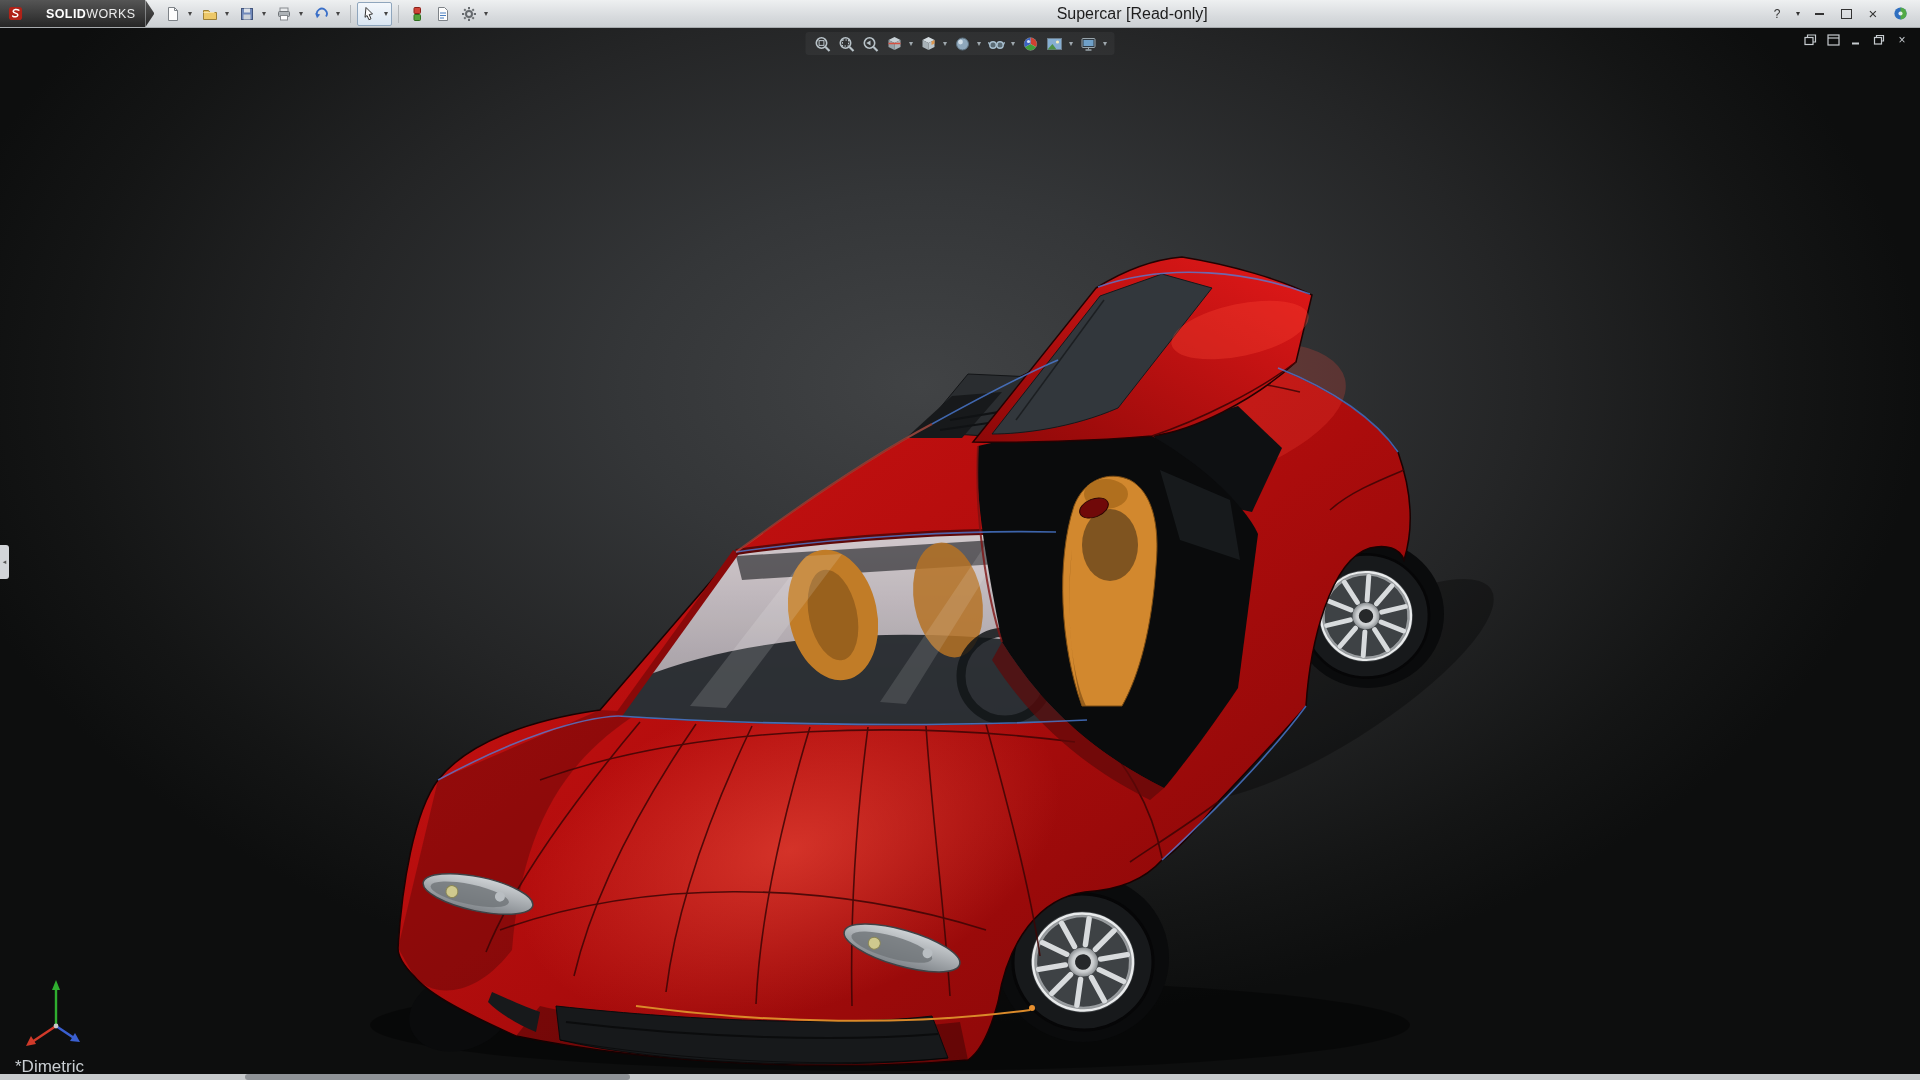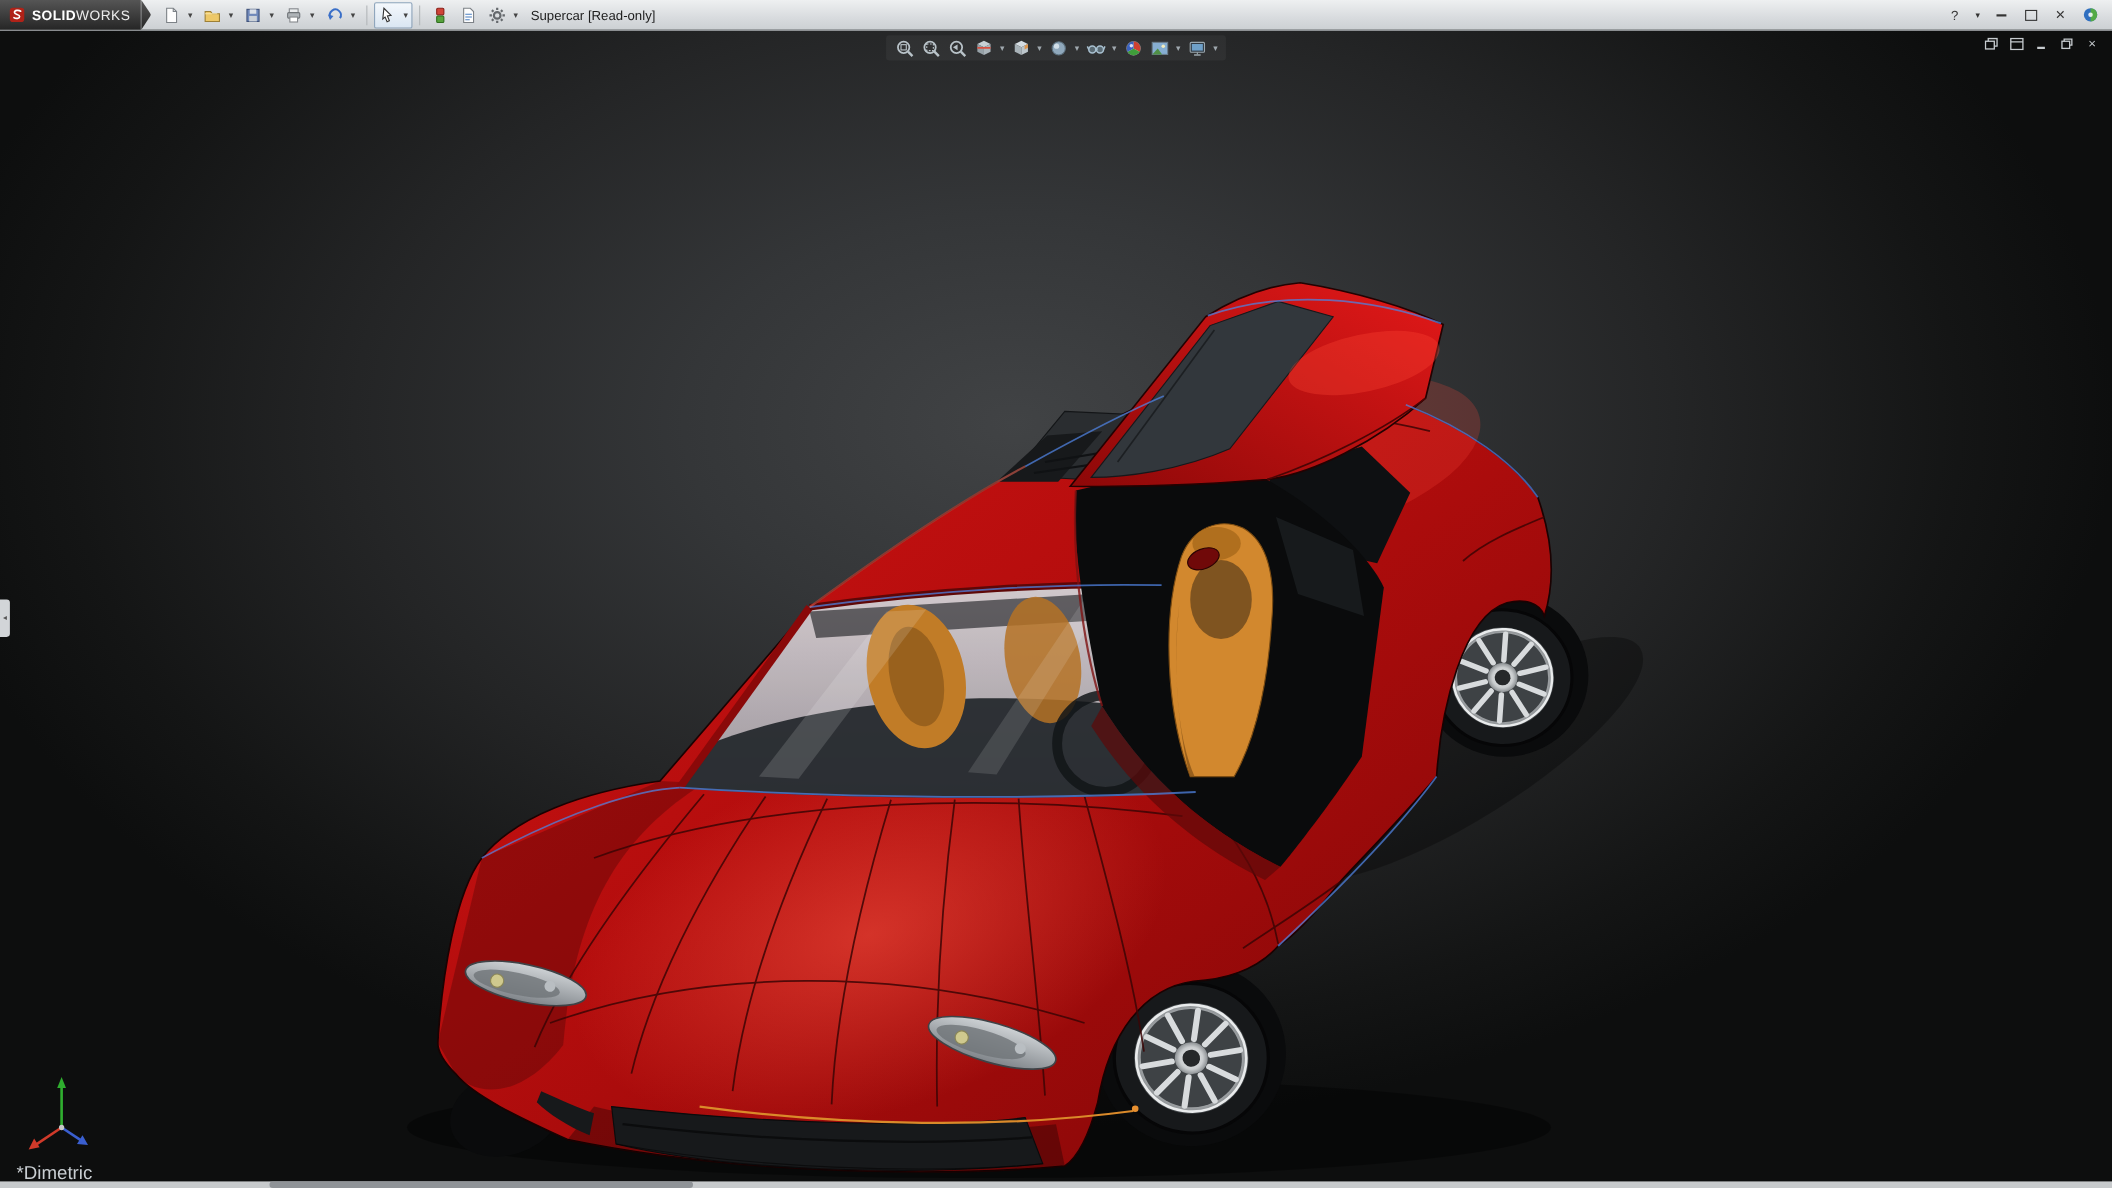--- a/index.html
+++ b/index.html
@@ -1,30 +1,30 @@
 <!DOCTYPE html>
 <html><head>
 <meta charset="utf-8">
 <style>
   html,body{margin:0;padding:0}
   body{width:1920px;height:1080px;overflow:hidden;background:#0e0f0f;font-family:"Liberation Sans",sans-serif;position:relative}
   
   .menubar{position:absolute;top:0;left:0;right:0;height:27px;background:linear-gradient(#eef0f1,#d8dbde 60%,#ccd0d3);border-bottom:1px solid #a7abae;display:flex;align-items:center;z-index:30}
-  .logo{height:27px;background:linear-gradient(#555,#262626);display:flex;align-items:center;gap:6px;padding:0 10px 0 8px}
+  .logo{height:27px;background:linear-gradient(#555,#262626);display:flex;align-items:center;gap:23px;padding:0 10px 0 8px}
   .logo-tab{width:9px;height:27px;background:linear-gradient(#555,#262626);clip-path:polygon(0 0,100% 50%,0 100%)}
   .logo-text{color:#fff;font-size:12.5px;letter-spacing:.4px;white-space:nowrap}
   .logo-text b{font-weight:700}
   .logo-text span{font-weight:400;opacity:.9}
   .tools{display:flex;align-items:center;padding:0 6px}
   .tgroup{display:flex;align-items:center;margin:0 1px;border:1px solid transparent;border-radius:2px}
   .tgroup.active{border:1px solid #8fa6bd;background:linear-gradient(#f4f8fc,#dae6f2)}
   .tbtn{width:22px;height:22px;border:none;background:transparent;display:flex;align-items:center;justify-content:center;padding:0;cursor:default}
   .tcaret{width:11px;height:22px;border:none;background:transparent;font-size:8px;color:#444;display:flex;align-items:center;justify-content:center;padding:0}
   .tsep{width:1px;height:18px;background:#b3b7ba;margin:0 5px}
-  .title-area{flex:1;text-align:left;font-size:12px;color:#1d1d1d;white-space:nowrap;overflow:hidden}
+  .title-area{flex:1;text-align:center;font-size:16px;color:#1d1d1d;white-space:nowrap;overflow:hidden}
   .win-controls{display:flex;align-items:center;gap:3px;padding-right:8px}
   .wbtn{min-width:24px;height:20px;display:flex;align-items:center;justify-content:center;border:none;background:transparent;color:#333;font-size:12px;padding:0 2px}
   .wbtn .min-bar{width:9px;height:2px;background:#333}
   .wbtn .restore-box{width:9px;height:8px;border:1.5px solid #333}
   .wbtn.close-main{font-size:15px}
   
   .viewport{position:absolute;top:27px;left:0;right:0;bottom:0;background:radial-gradient(1000px 640px at 48% 34%, #414345 0%, #343638 30%, #242526 60%, #141515 86%, #0d0e0e 100%)}
   .scene{position:absolute;top:0;left:0;width:100%;height:100%;display:block}
   
   .headsup{position:absolute;top:5px;left:50%;transform:translateX(-50%);display:flex;align-items:center;gap:1px;background:rgba(255,255,255,.045);border-radius:3px;padding:1px 5px;z-index:6}

